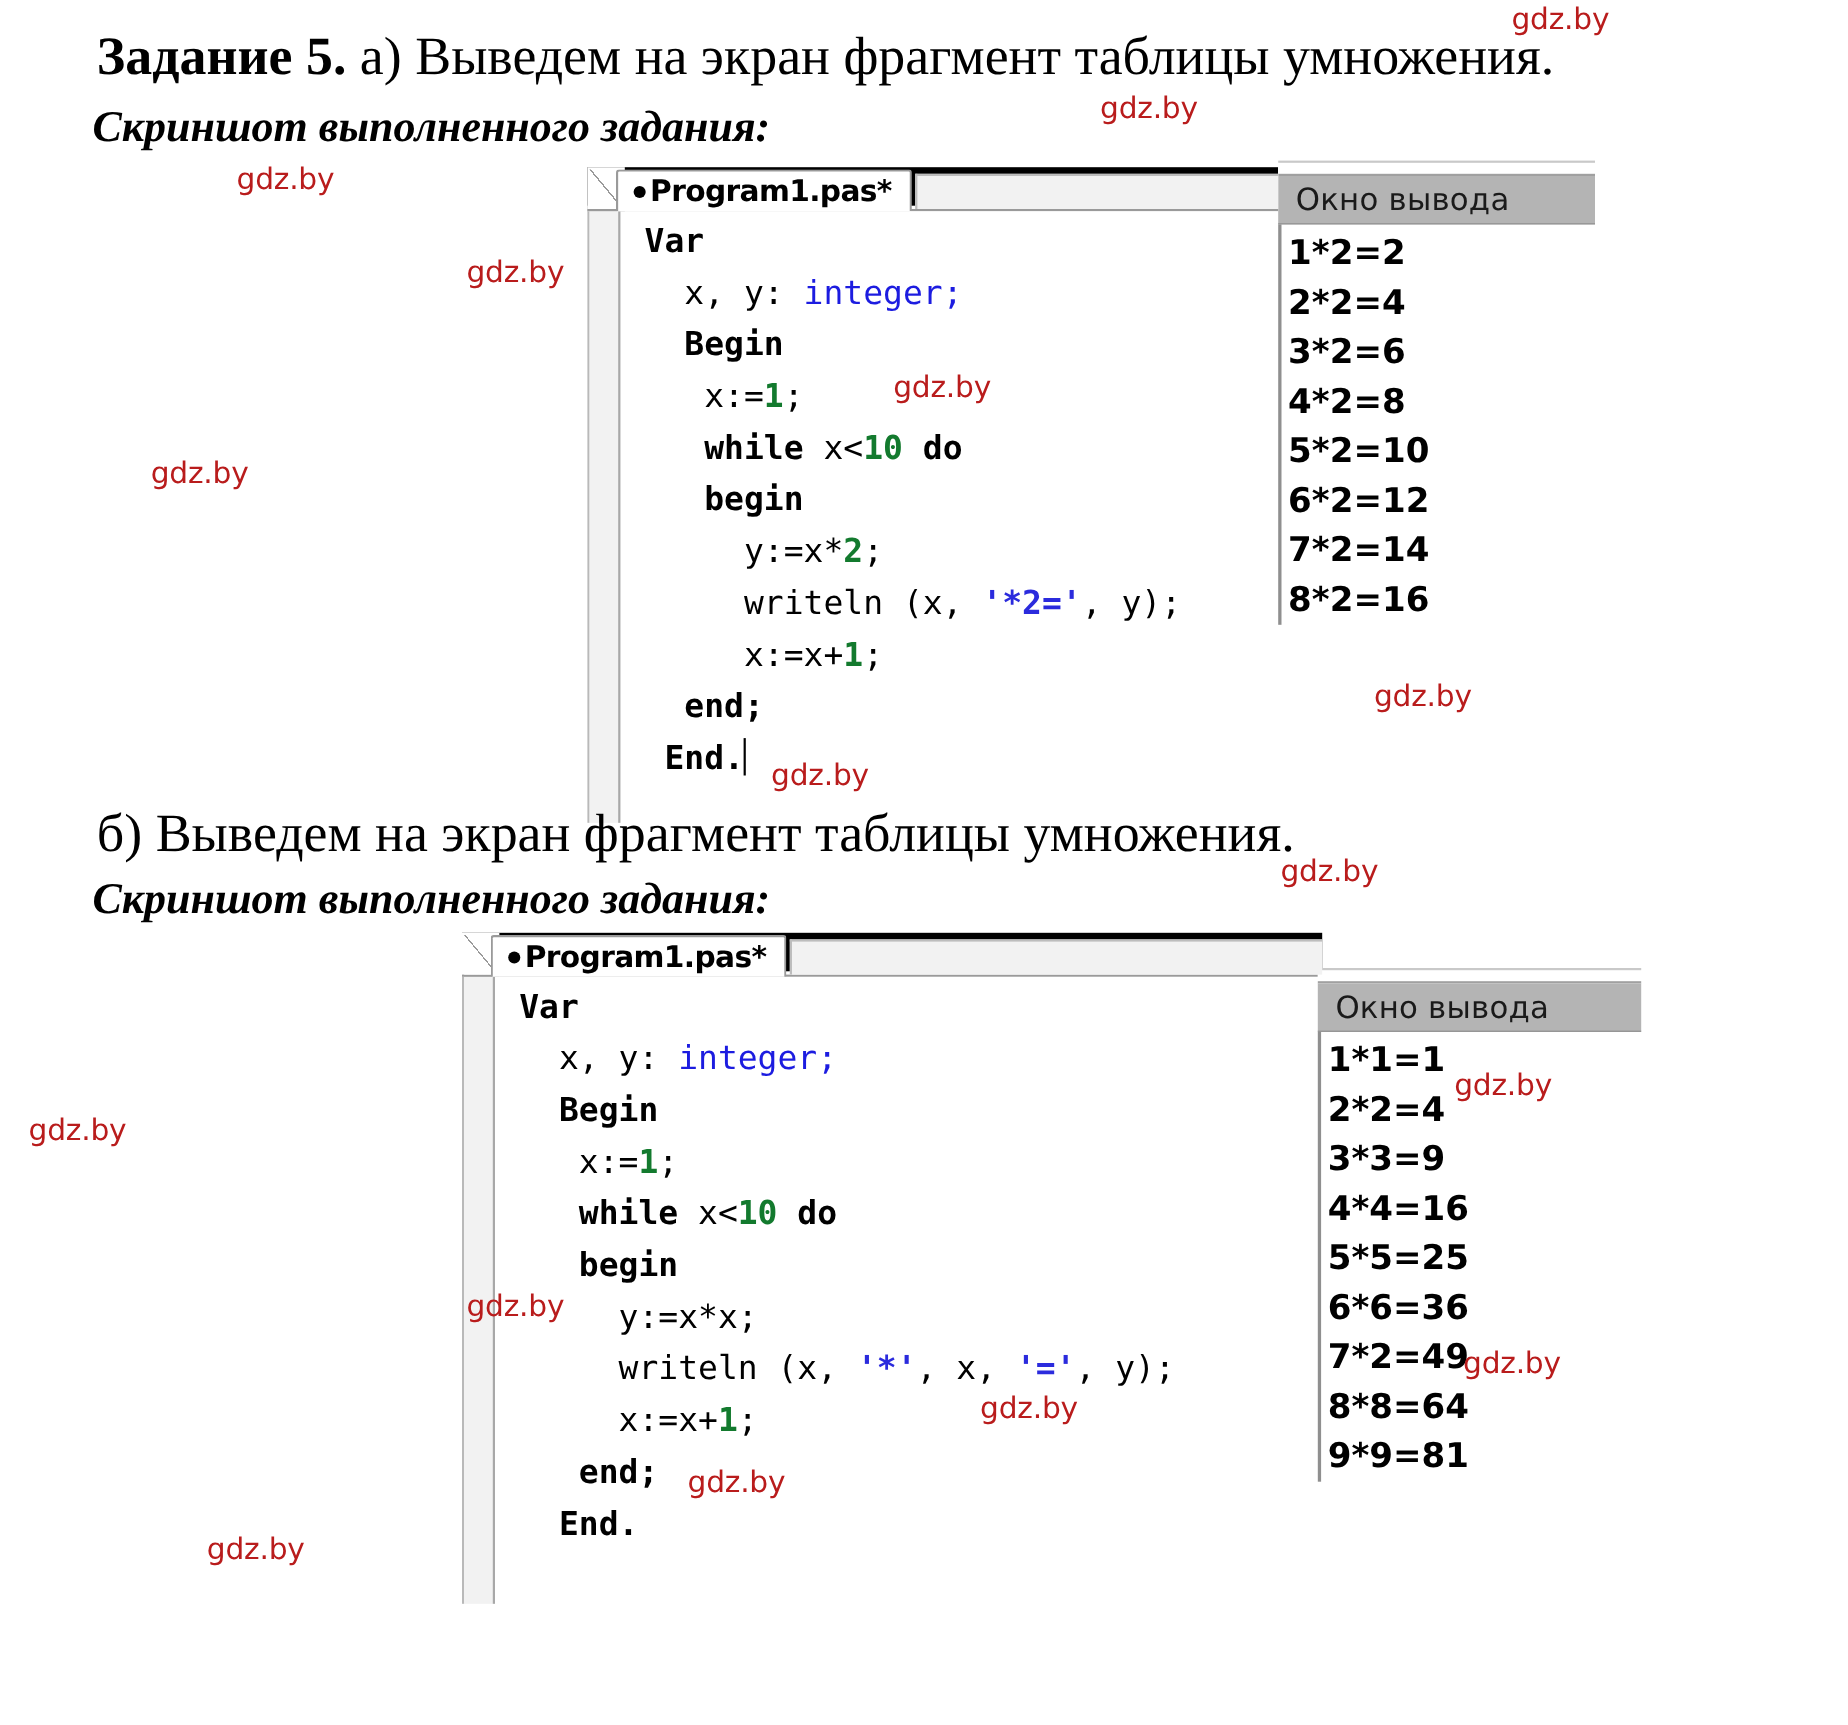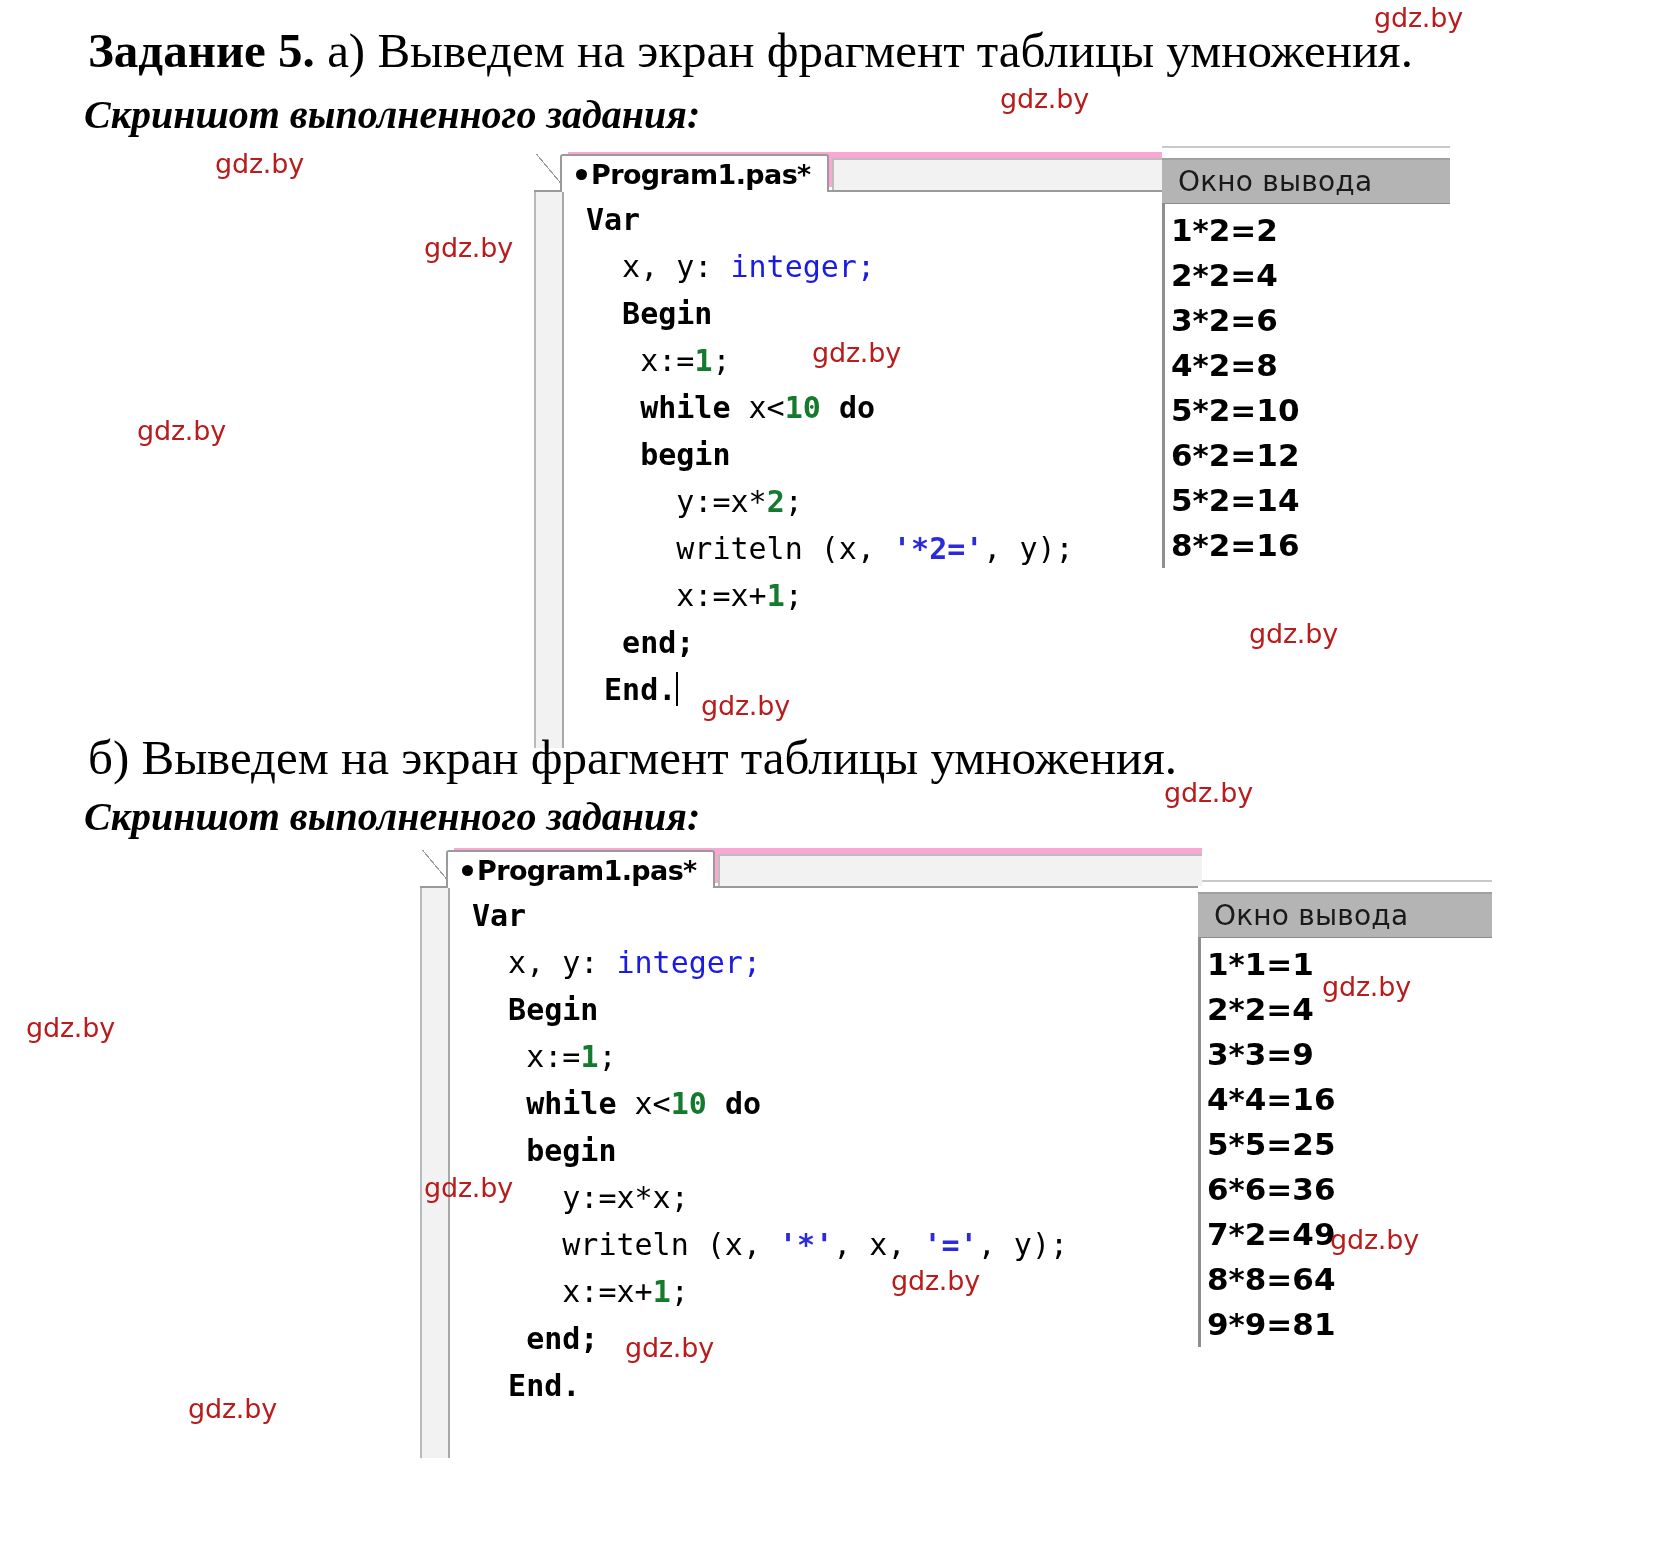--- a/index.html
+++ b/index.html
@@ -45,21 +45,21 @@
   }
 
   
   .editor {
     position: absolute;
     background: #ffffff;
   }
   .tabstrip {
     position: relative;
     height: 40px;
-    background: #f9a8d4;
+    background: #000000;
   }
   .tabstrip-rail {
     position: absolute;
     left: 0; right: 0; bottom: 0;
     height: 3px;
     background: #ffffff;
     border-bottom: 2px solid #9a9a9a;
   }
   .tab {
     position: absolute;
@@ -221,21 +221,21 @@
 <span class="plain">     writeln (x, </span><span class="str">'*2='</span><span class="plain">, y);</span>
 <span class="plain">     x:=x+</span><span class="num">1</span><span class="plain">;</span>
 <span class="kw">  end;</span>
 <span class="kw"> End.</span><span class="caret"></span></div>
   </div>
 </div>
 
 <div class="outwin" style="left:1162px; top:146px; width:288px;">
   <div class="outwin-topbar"></div>
   <div class="outwin-title">Окно вывода</div>
-  <div class="outwin-body"><div>1*2=2</div><div>2*2=4</div><div>3*2=6</div><div>4*2=8</div><div>5*2=10</div><div>6*2=12</div><div>5*2=14</div><div>8*2=16</div></div>
+  <div class="outwin-body"><div>1*2=2</div><div>2*2=4</div><div>3*2=6</div><div>4*2=8</div><div>5*2=10</div><div>6*2=12</div><div>7*2=14</div><div>8*2=16</div></div>
 </div>
 
 <div class="prose task-line" style="left:88px; top:733px;">
   <span>б) Выведем на экран фрагмент таблицы умножения.</span>
 </div>
 <div class="prose screenshot-line" style="left:84px; top:797px;">Скриншот выполненного задания:</div>
 
 <div class="editor" style="left:420px; top:848px; width:782px;">
   <div class="tabstrip">
     <div class="tab-filler" style="left:298px; right:0;"></div>

